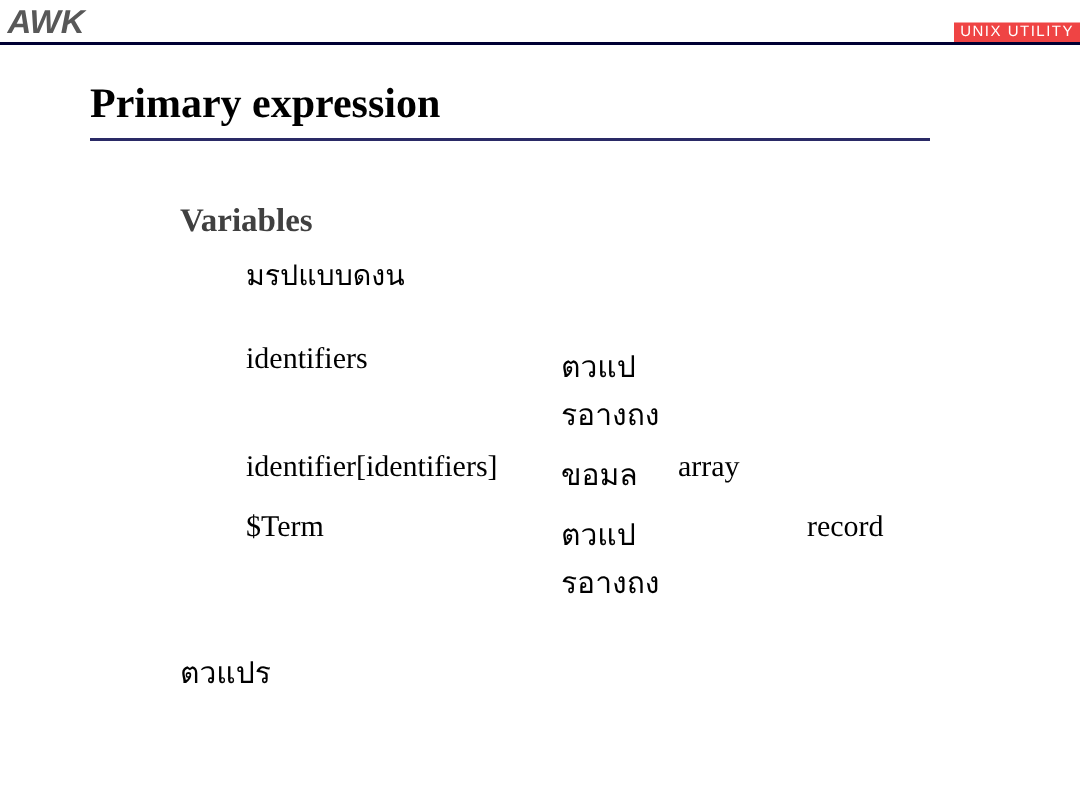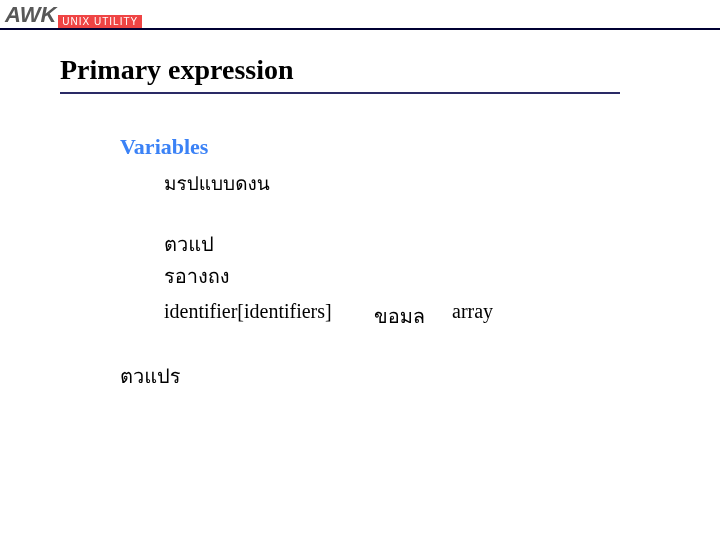--- a/index.html
+++ b/index.html
@@ -11,20 +11,21 @@
       width: 720px;
       height: 540px;
       background: #ffffff;
       font-family: "Times New Roman", serif;
       position: relative;
     }
     .logo-bar {
       display: flex;
       align-items: flex-end;
       padding: 2px 0 0 3px;
+      justify-content: space-between;
     }
     .logo-awk {
       font-family: Arial, sans-serif;
       font-weight: bold;
       font-style: italic;
       font-size: 22px;
       color: #585858;
       letter-spacing: 0px;
       padding-left: 2px;
     }
@@ -57,21 +58,21 @@
       border: none;
       border-top: 2px solid #2a2a66;
       width: 560px;
     }
     .content {
       margin: 40px 0 0 120px;
     }
     .variables-heading {
       font-size: 22px;
       font-weight: bold;
-      color: #3b82f6;
+      color: #404040;
       margin-bottom: 8px;
     }
     .subtext {
       font-size: 19px;
       color: #000;
       margin-left: 44px;
       margin-bottom: 30px;
     }
     .table-block {
       margin-left: 44px;
@@ -113,26 +114,33 @@
   <div class="title">Primary expression</div>
   <hr class="hr-title">
 </div>
 
 <div class="content">
   <div class="variables-heading">Variables</div>
   <div class="subtext">มรปแบบดงน</div>
 
   <div class="table-block">
     <div class="row">
+      <span class="col1">identifiers</span>
       <span class="col2">ตวแปรอางถง</span>
       <span class="col3"></span>
       <span class="col4"></span>
     </div>
     <div class="row">
       <span class="col1">identifier[identifiers]</span>
       <span class="col2">ขอมล</span>
       <span class="col3">array</span>
       <span class="col4"></span>
     </div>
+    <div class="row">
+      <span class="col1">$Term</span>
+      <span class="col2">ตวแปรอางถง</span>
+      <span class="col3"></span>
+      <span class="col4">record</span>
+    </div>
   </div>
 
   <div class="footer-label">ตวแปร</div>
 </div>
 
 </body></html>

